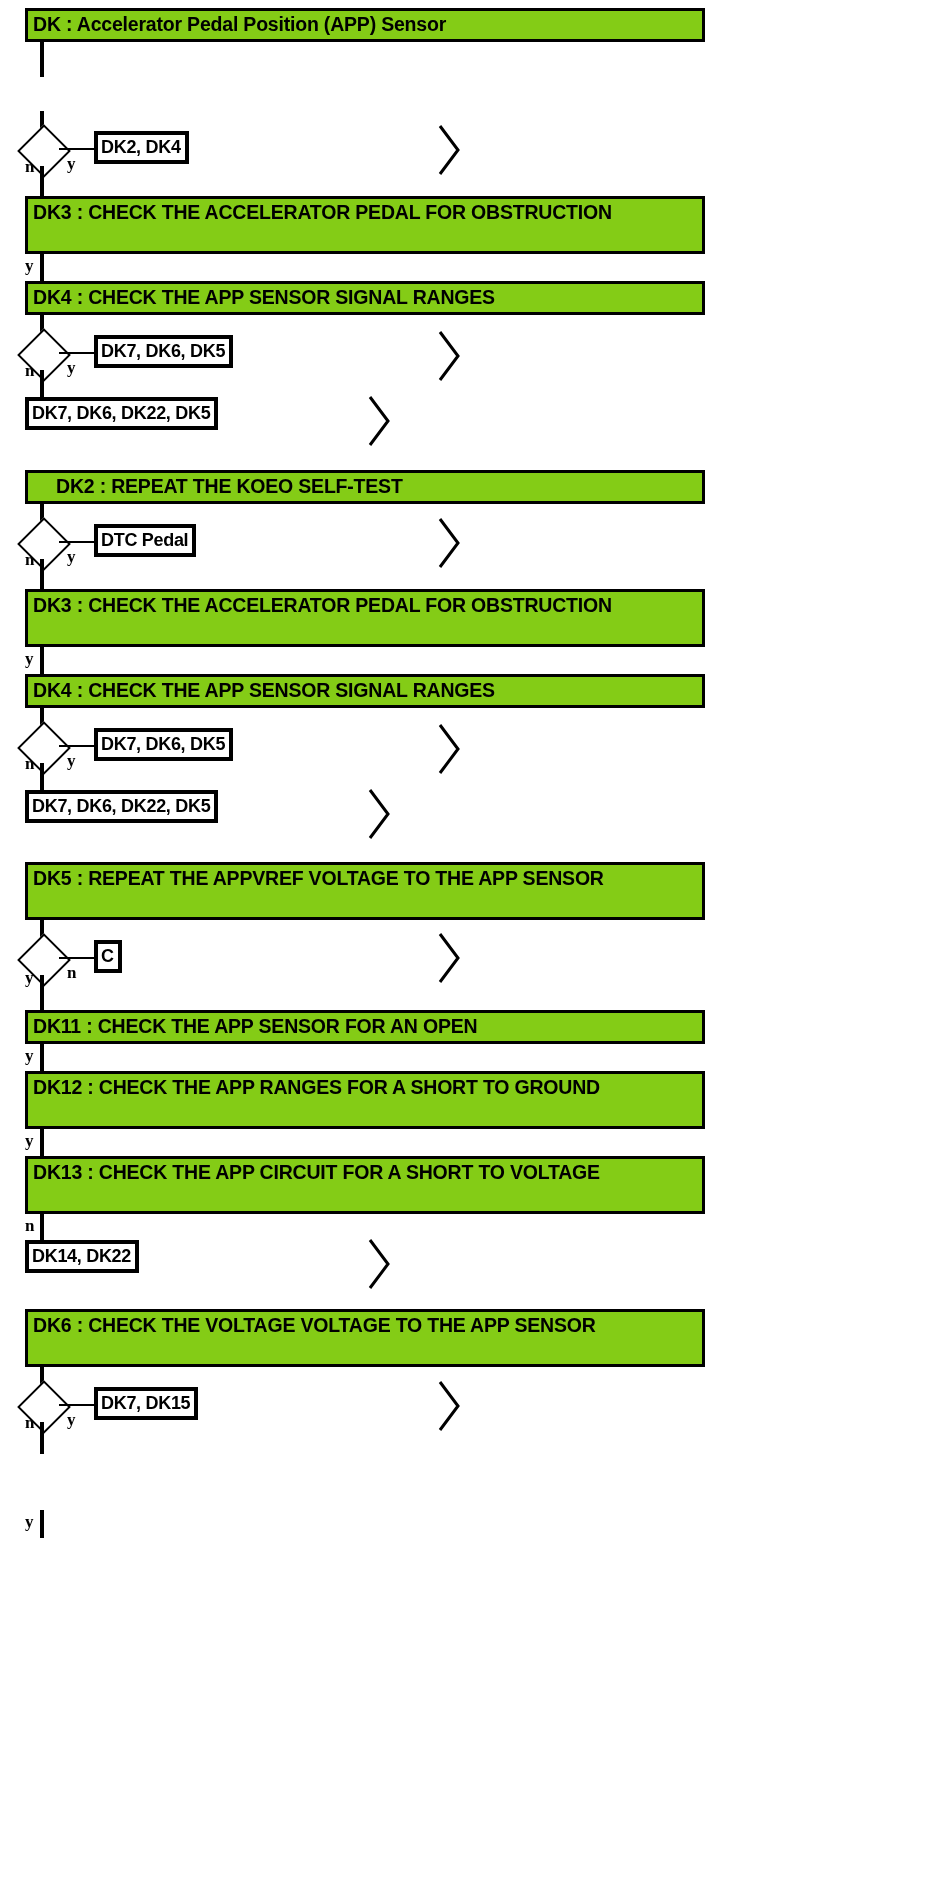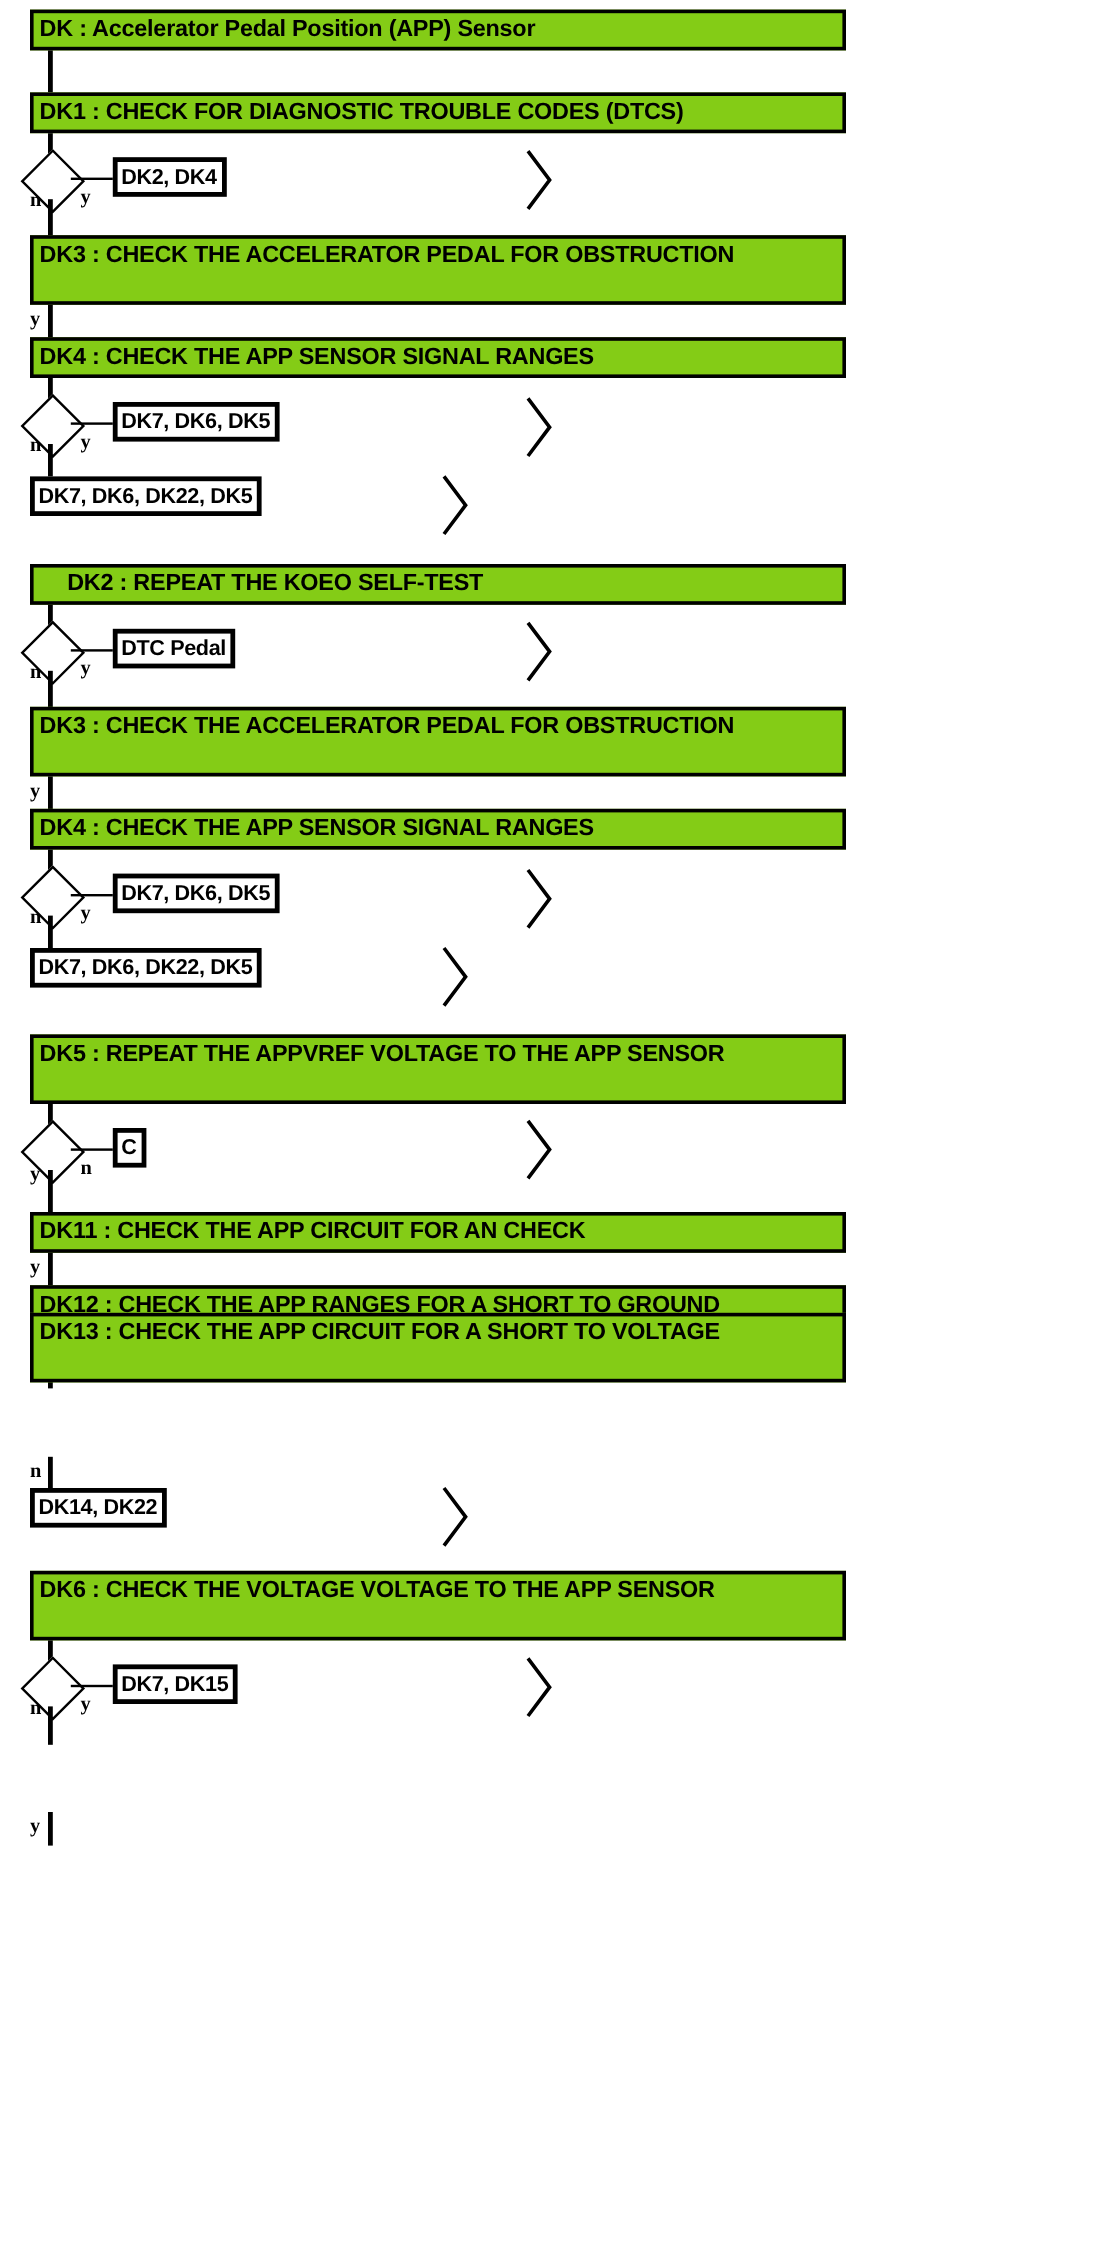--- a/index.html
+++ b/index.html
@@ -79,21 +79,20 @@
 </style>
 </head>
 <body>
 
 <div id="sheet">
 
   <div class="step-box" style="left:25px; top:8px; width:680px; height:34px;">DK : Accelerator Pedal Position (APP) Sensor</div>
 
   <div class="vline" style="left:40px; top:42px; height:35px;"></div>
 
-  <div class="step-box" style="left:25px; top:77px; width:680px; height:34px;">DK1 : CHECK FOR DIAGNOSTIC TROUBLE CODES (DTCS)</div>
 
   <div class="vline" style="left:40px; top:111px; height:22px;"></div>
   <div class="diamond" style="left:25px; top:132px;"></div>
   <div class="hline" style="left:59px; top:148px; width:37px;"></div>
   <div class="ref-box" style="left:94px; top:131px;">DK2, DK4</div>
   <div class="edge-label" style="left:67px; top:155px;">y</div>
   <div class="edge-label" style="left:25px; top:158px;">n</div>
   <div class="vline" style="left:40px; top:166px; height:32px;"></div>
 
   <div class="step-box" style="left:25px; top:196px; width:680px; height:58px;">DK3 : CHECK THE ACCELERATOR PEDAL FOR OBSTRUCTION</div>
@@ -179,29 +178,29 @@
   <div class="edge-label" style="left:67px; top:964px;">n</div>
   <div class="edge-label" style="left:25px; top:969px;">y</div>
   <div class="vline" style="left:40px; top:975px; height:36px;"></div>
 
   <div class="chevron" style="left:436px; top:930px;">
     <svg viewBox="0 0 26 56" width="26" height="56" aria-hidden="true">
       <polyline points="4,4 22,28 4,52" fill="none" stroke="#000" stroke-width="3"></polyline>
     </svg>
   </div>
 
-  <div class="step-box" style="left:25px; top:1010px; width:680px; height:34px;">DK11 : CHECK THE APP CIRCUIT FOR AN CHECK</div>
+  <div class="step-box" style="left:25px; top:1010px; width:680px; height:34px;">DK11 : CHECK THE APP SENSOR FOR AN OPEN</div>
   <div class="edge-label" style="left:25px; top:1047px;">y</div>
   <div class="vline" style="left:40px; top:1044px; height:28px;"></div>
 
   <div class="step-box" style="left:25px; top:1071px; width:680px; height:58px;">DK12 : CHECK THE APP RANGES FOR A SHORT TO GROUND</div>
   <div class="edge-label" style="left:25px; top:1132px;">y</div>
   <div class="vline" style="left:40px; top:1129px; height:28px;"></div>
 
-  <div class="step-box" style="left:25px; top:1094px; width:680px; height:58px;">DK13 : CHECK THE APP CIRCUIT FOR A SHORT TO VOLTAGE</div>
+  <div class="step-box" style="left:25px; top:1156px; width:680px; height:58px;">DK13 : CHECK THE APP CIRCUIT FOR A SHORT TO VOLTAGE</div>
   <div class="edge-label" style="left:25px; top:1217px;">n</div>
   <div class="vline" style="left:40px; top:1214px; height:28px;"></div>
 
   <div class="ref-box" style="left:25px; top:1240px;">DK14, DK22</div>
 
   <div class="chevron" style="left:366px; top:1236px;">
     <svg viewBox="0 0 26 56" width="26" height="56" aria-hidden="true">
       <polyline points="4,4 22,28 4,52" fill="none" stroke="#000" stroke-width="3"></polyline>
     </svg>
   </div>

